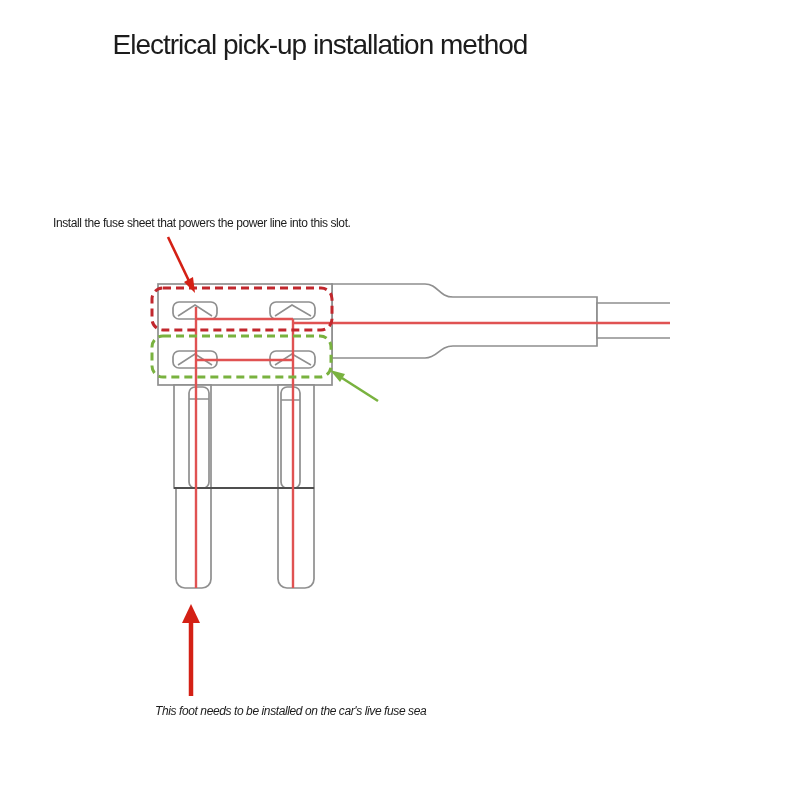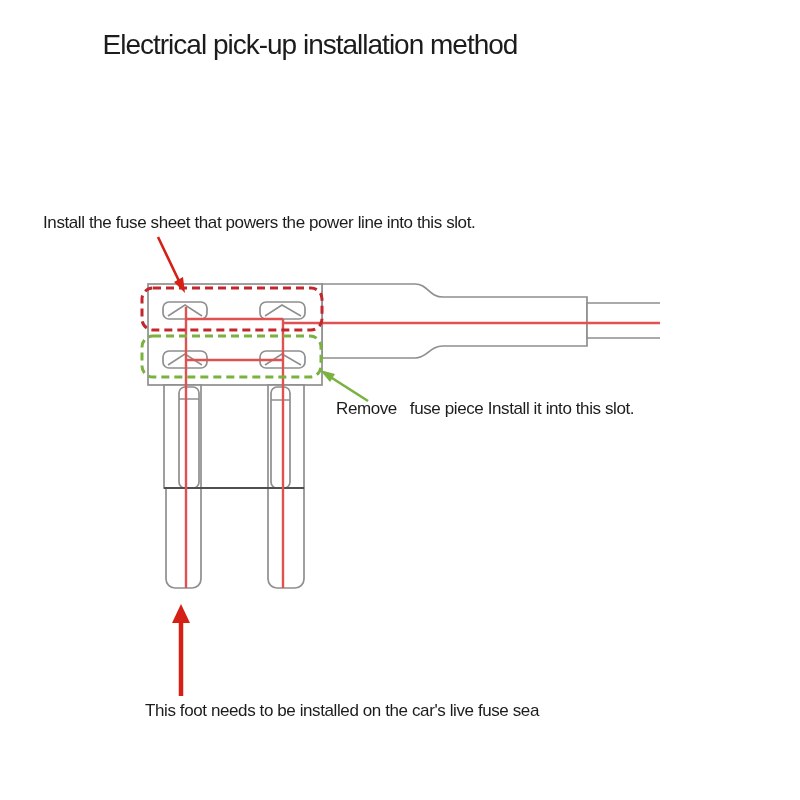--- a/index.html
+++ b/index.html
@@ -4,43 +4,44 @@
 <style>
   html, body { margin: 0; padding: 0; background: #fff; }
   .canvas {
     position: relative;
     width: 660px;
     height: 800px;
     background: #ffffff;
     overflow: hidden;
     font-family: "Liberation Sans", sans-serif;
     color: var(--text-color, #1c1c1c);
+    margin-left: 10px;
   }
   .diagram-svg { position: absolute; left: 0; top: 0; }
 
   .title-block {
     position: absolute;
     top: 22px; left: 0; right: 40px;
     text-align: center;
     font-size: 28px;
     line-height: 45px;
     letter-spacing: -1px;
     color: var(--text-color, #1c1c1c);
   }
   .ann {
     position: absolute;
-    font-size: 17px;
+    font-size: 12px;
     letter-spacing: -0.4px;
     line-height: 22px;
     white-space: pre;
     color: var(--text-color, #1c1c1c);
   }
   .ann-top    { left: 43px;  top: 212px; }
   .ann-middle { left: 336px; top: 398px; }
-  .ann-bottom { left: 145px; top: 700px; }
+  .ann-bottom { left: 145px; top: 700px; font-style: italic; }
 
   
   .outline      { fill: #ffffff; stroke: var(--outline-gray, #8f8f8f); stroke-width: 1.7; }
   .outline-nf   { fill: none;    stroke: var(--outline-gray, #8f8f8f); stroke-width: 1.7; }
   .capline      { stroke: var(--outline-gray, #8f8f8f); stroke-width: 1.5; }
   .tent         { fill: none; stroke: var(--outline-gray, #8f8f8f); stroke-width: 1.5; }
   .dark         { stroke: var(--dark-line, #4f4f4f); stroke-width: 2.2; }
   .wire         { fill: none; stroke: var(--wire-red, #e05252); stroke-width: 2.4; }
   .dash-red     { fill: none; stroke: var(--red-dashed-box, #c1272d); stroke-width: 3; stroke-dasharray: 8 5; }
   .dash-green   { fill: none; stroke: var(--green-dashed-box, #79b23f); stroke-width: 3; stroke-dasharray: 8 5; }
@@ -111,17 +112,16 @@
       <polygon class="arrow-red-fill" points="181,604 172,623 190,623"></polygon>
     </g>
   </svg>
 
   <div class="title-block">
     <div>Electrical pick-up installation method</div>
   </div>
 
   <div class="ann ann-top">Install the fuse sheet that powers the power line into this slot.</div>
 
-  <div class="ann ann-middle">Remove   fuse piece Install it into this slot.</div>
 
   <div class="ann ann-bottom">This foot needs to be installed on the car's live fuse sea</div>
 
 </div>
 
 </body></html>

